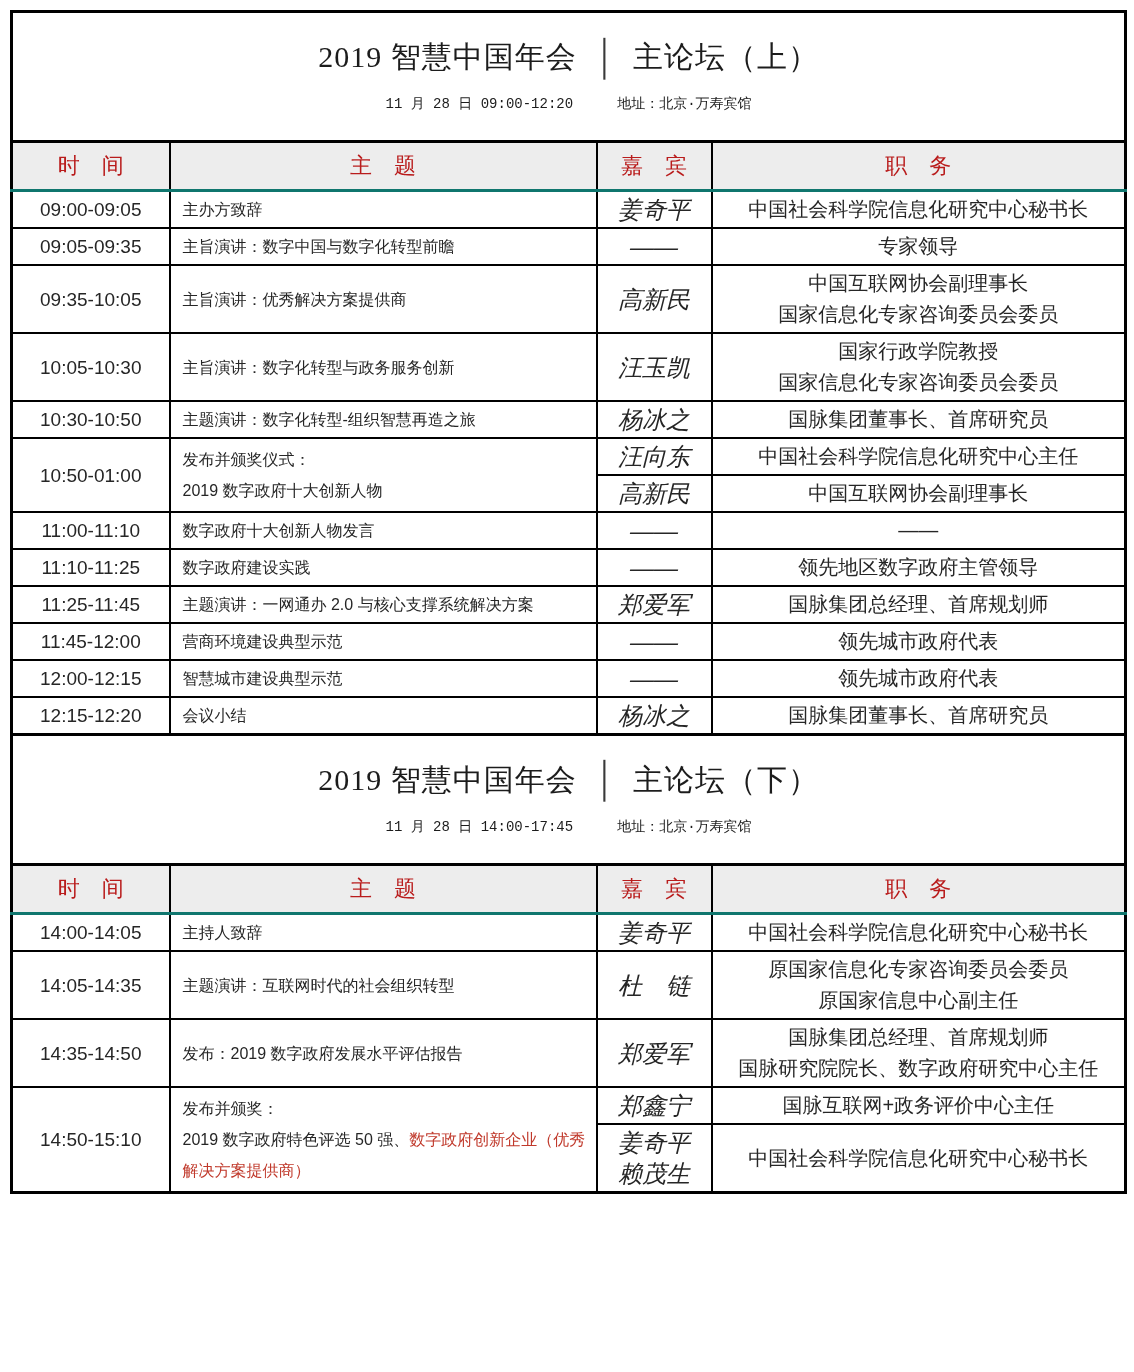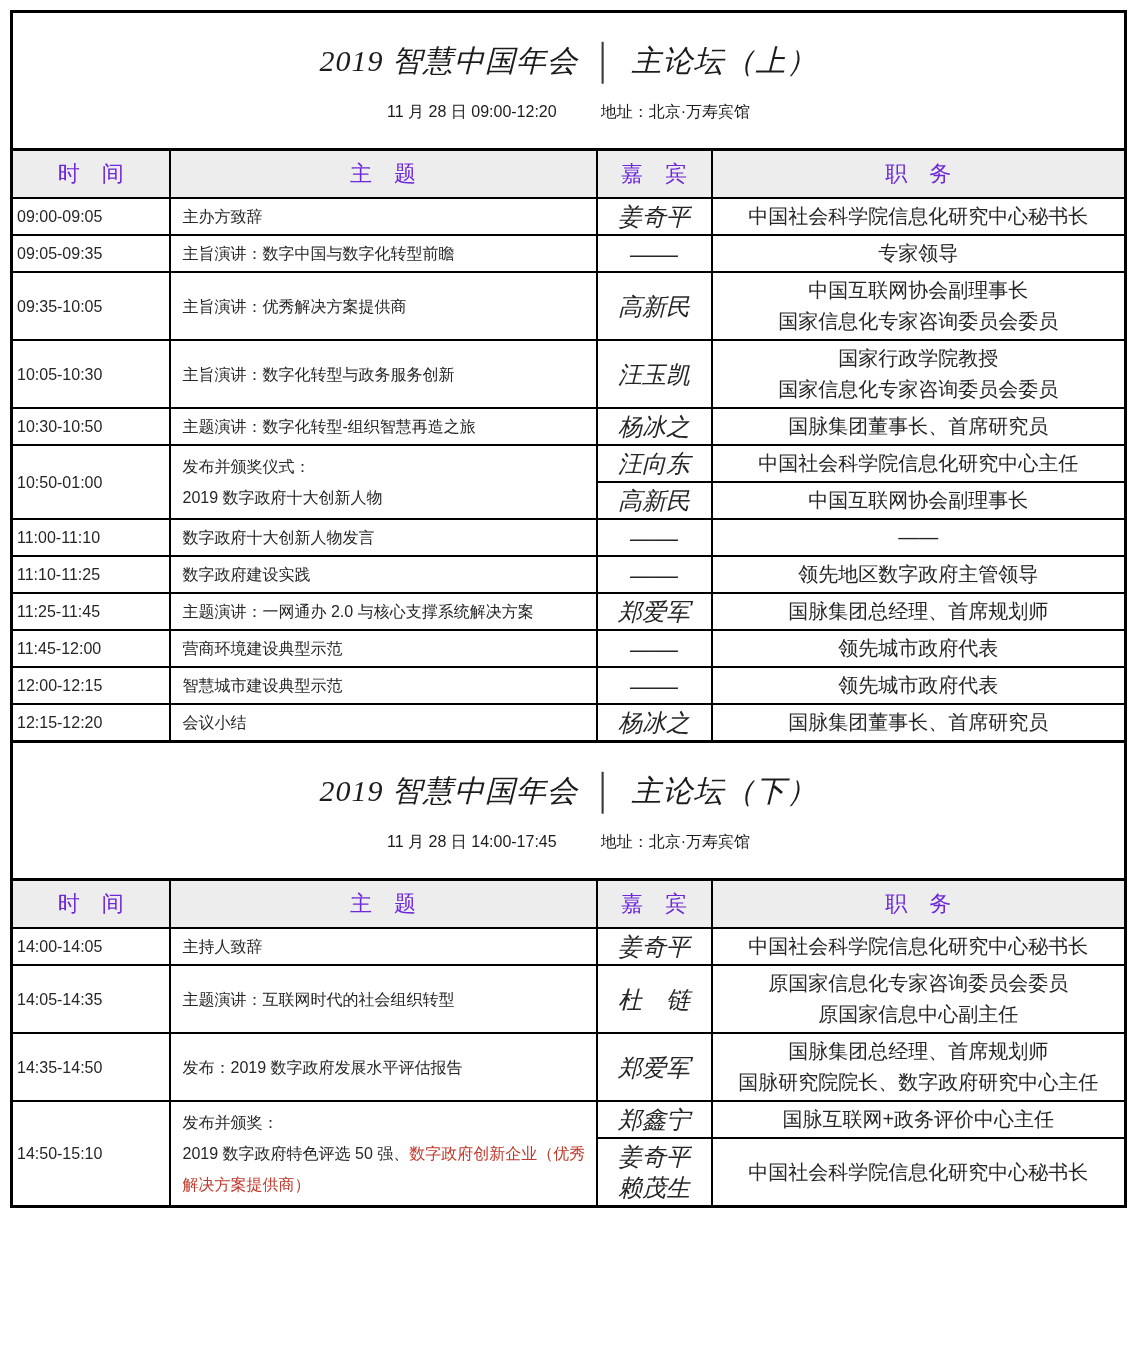--- a/index.html
+++ b/index.html
@@ -33,54 +33,54 @@
   td.title-cell {
     border-top: 3px solid #000;
     border-bottom: 3px solid #000;
     text-align: center;
     padding: 26px 0 22px 0;
     background: #ffffff;
   }
   .doc-title {
     font-family: "Liberation Serif", "DejaVu Serif", serif;
     font-size: 30px;
-    line-height: 44px;
+    line-height: 36px;
     color: #1c1c1c;
     letter-spacing: 1px;
-    font-style: italic;
   }
   .doc-title .sep {
     display: inline-block;
     margin: 0 17px;
     color: #3a3a3a;
     font-weight: 300;
     transform: scaleY(1.15);
   }
   .doc-subtitle {
     margin-top: 15px;
-    font-family: Liberation Sans, sans-serif;
-    font-size: 16px;
+    font-family: Liberation Mono, monospace;
+    font-size: 14px;
     line-height: 28px;
     color: #1c1c1c;
   }
   .doc-subtitle .venue { margin-left: 44px; }
   
   tr.head td {
     background: #ededed;
     border-top: 3px solid #000;
-    border-bottom: 1px solid #0f766e;
+    border-bottom: 3px solid #0f766e;
     text-align: center;
     font-size: 22px;
     line-height: 30px;
     padding: 8px 2px;
-    color: #6d28d9;
+    color: #b91c1c;
   }
   
   td.time {
-    font-size: 16px;
+    text-align: center;
+    font-size: 19px;
     line-height: 31px;
     padding: 2px 4px;
     white-space: nowrap;
   }
   td.topic {
     text-align: left;
     font-size: 16px;
     line-height: 31px;
     padding: 2px 10px 2px 12px;
     white-space: pre-line;

